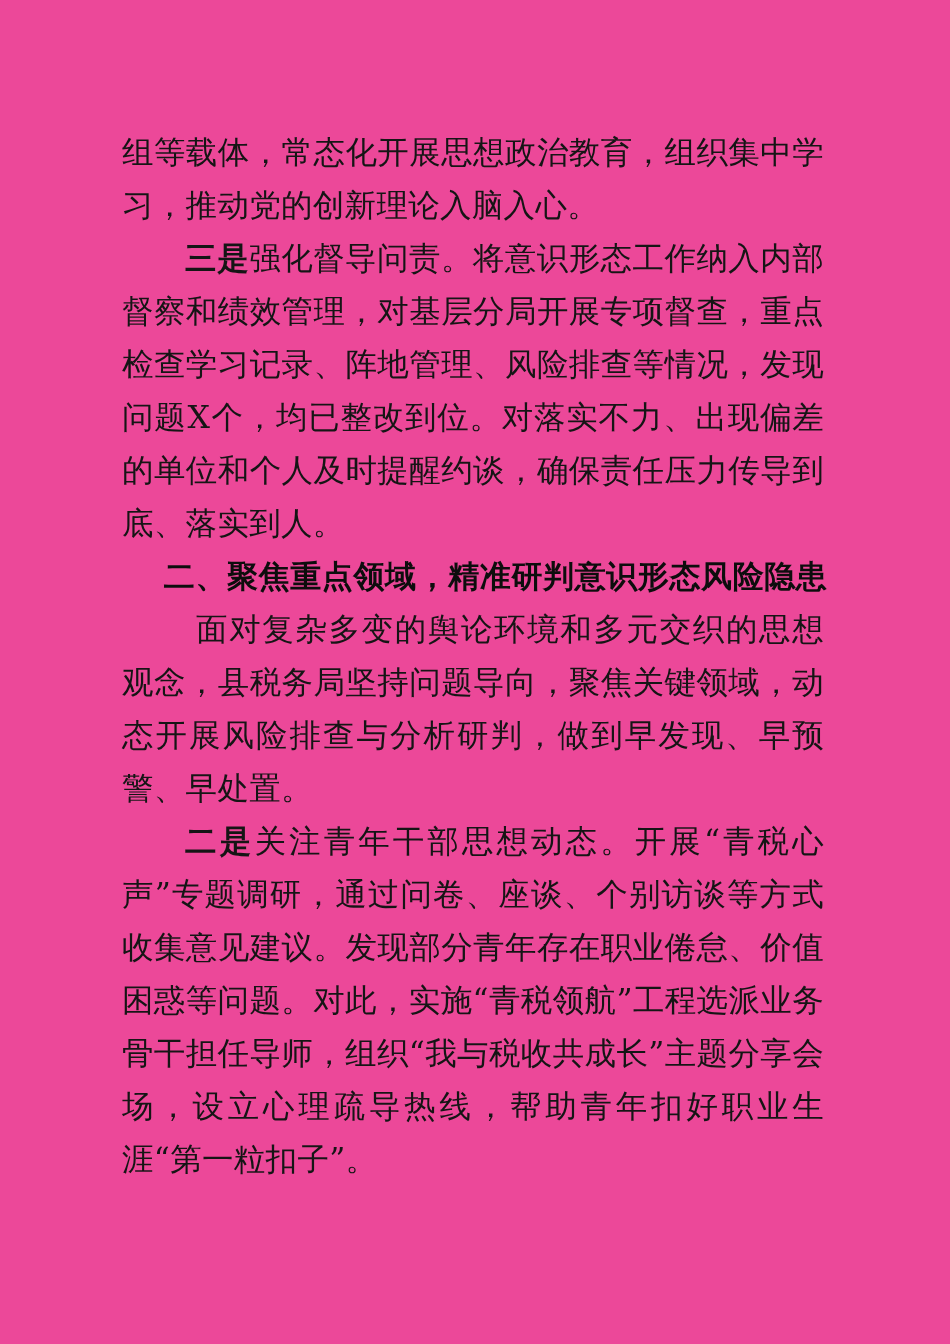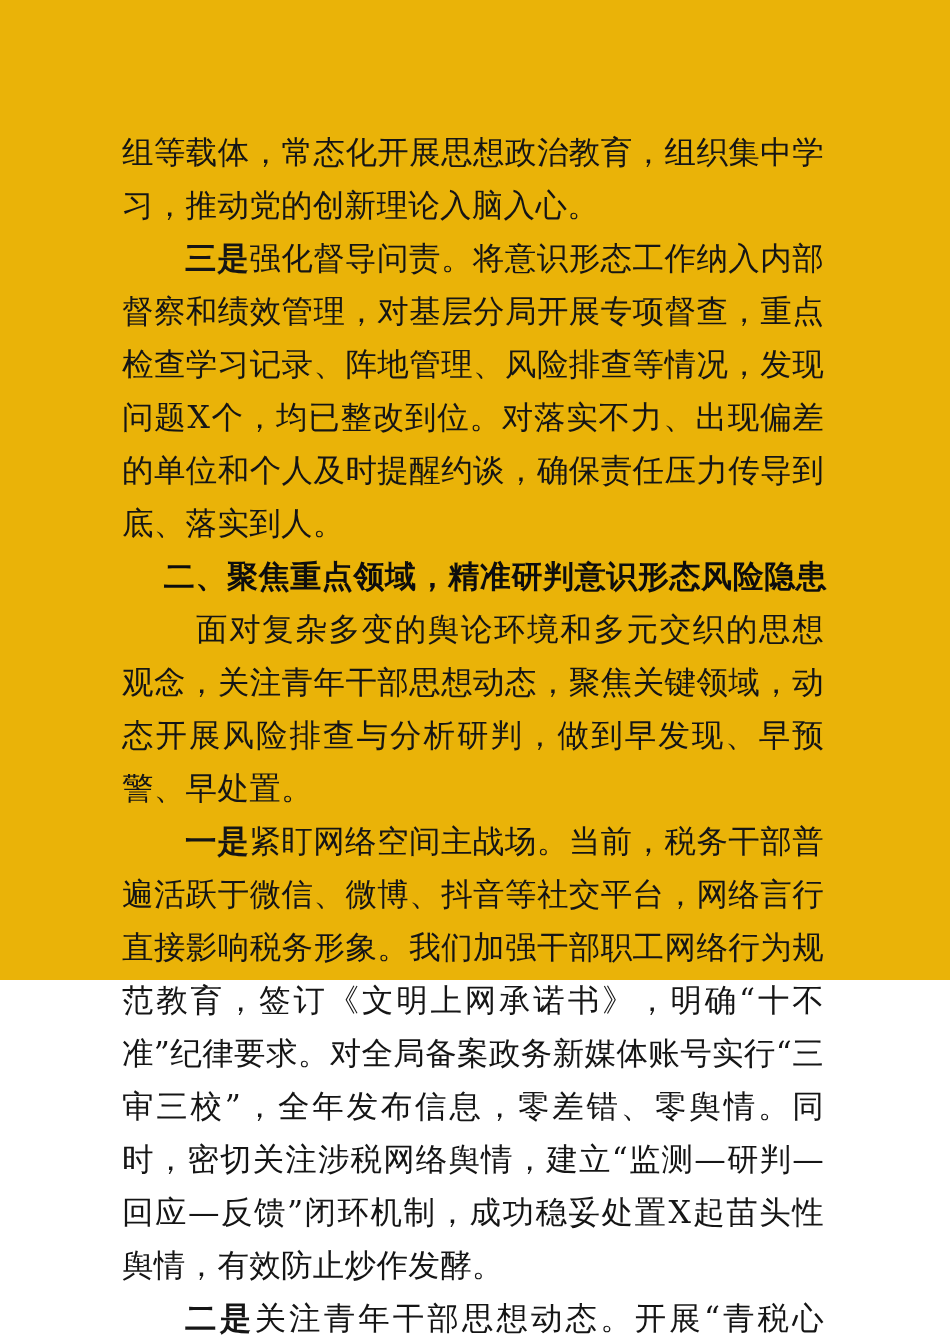--- a/index.html
+++ b/index.html
@@ -12,22 +12,22 @@
     height: 1344px;
     position: relative;
     overflow: hidden;
     font-family: "DejaVu Serif", "Liberation Serif", serif;
   }
 
   #page {
     position: absolute;
     left: 0; top: 0;
     width: 950px;
-    height: 980px;
-    background: #eab308;
+    height: 1344px;
+    background: #ec4899;
   }
 
   #textblock {
     position: absolute;
     left: 122px;
     top: 126px;
     width: 702px;
   }
 
   
@@ -81,20 +81,19 @@
 
 <div id="page">
   <div id="textblock">
 
     <p class="para no-indent">组等载体，常态化开展思想政治教育，组织集中学习，推动党的创新理论入脑入心。</p>
 
     <p class="para"><span class="lead">三是</span><span>强化督导问责。将意识形态工作纳入内部督察和绩效管理，对基层分局开展专项督查，重点检查学习记录、阵地管理、风险排查等情况，发现问题<span class="latin">X</span>个，均已整改到位。对落实不力、出现偏差的单位和个人及时提醒约谈，确保责任压力传导到底、落实到人。</span></p>
 
     <p class="heading">二、聚焦重点领域，精准研判意识形态风险隐患</p>
 
-    <p class="para deep-indent">面对复杂多变的舆论环境和多元交织的思想观念，关注青年干部思想动态，聚焦关键领域，动态开展风险排查与分析研判，做到早发现、早预警、早处置。</p>
+    <p class="para deep-indent">面对复杂多变的舆论环境和多元交织的思想观念，县税务局坚持问题导向，聚焦关键领域，动态开展风险排查与分析研判，做到早发现、早预警、早处置。</p>
 
-    <p class="para"><span class="lead">一是</span><span>紧盯网络空间主战场。当前，税务干部普遍活跃于微信、微博、抖音等社交平台，网络言行直接影响税务形象。我们加强干部职工网络行为规范教育，签订《文明上网承诺书》，明确“十不准”纪律要求。对全局备案政务新媒体账号实行“三审三校”，全年发布信息，零差错、零舆情。同时，密切关注涉税网络舆情，建立“监测—研判—回应—反馈”闭环机制，成功稳妥处置<span class="latin">X</span>起苗头性舆情，有效防止炒作发酵。</span></p>
 
     <p class="para"><span class="lead">二是</span><span>关注青年干部思想动态。开展“青税心声”专题调研，通过问卷、座谈、个别访谈等方式收集意见建议。发现部分青年存在职业倦怠、价值困惑等问题。对此，实施“青税领航”工程选派业务骨干担任导师，组织“我与税收共成长”主题分享会场，设立心理疏导热线，帮助青年扣好职业生涯“第一粒扣子”。</span></p>
 
   </div>
 </div>
 
 </body></html>

